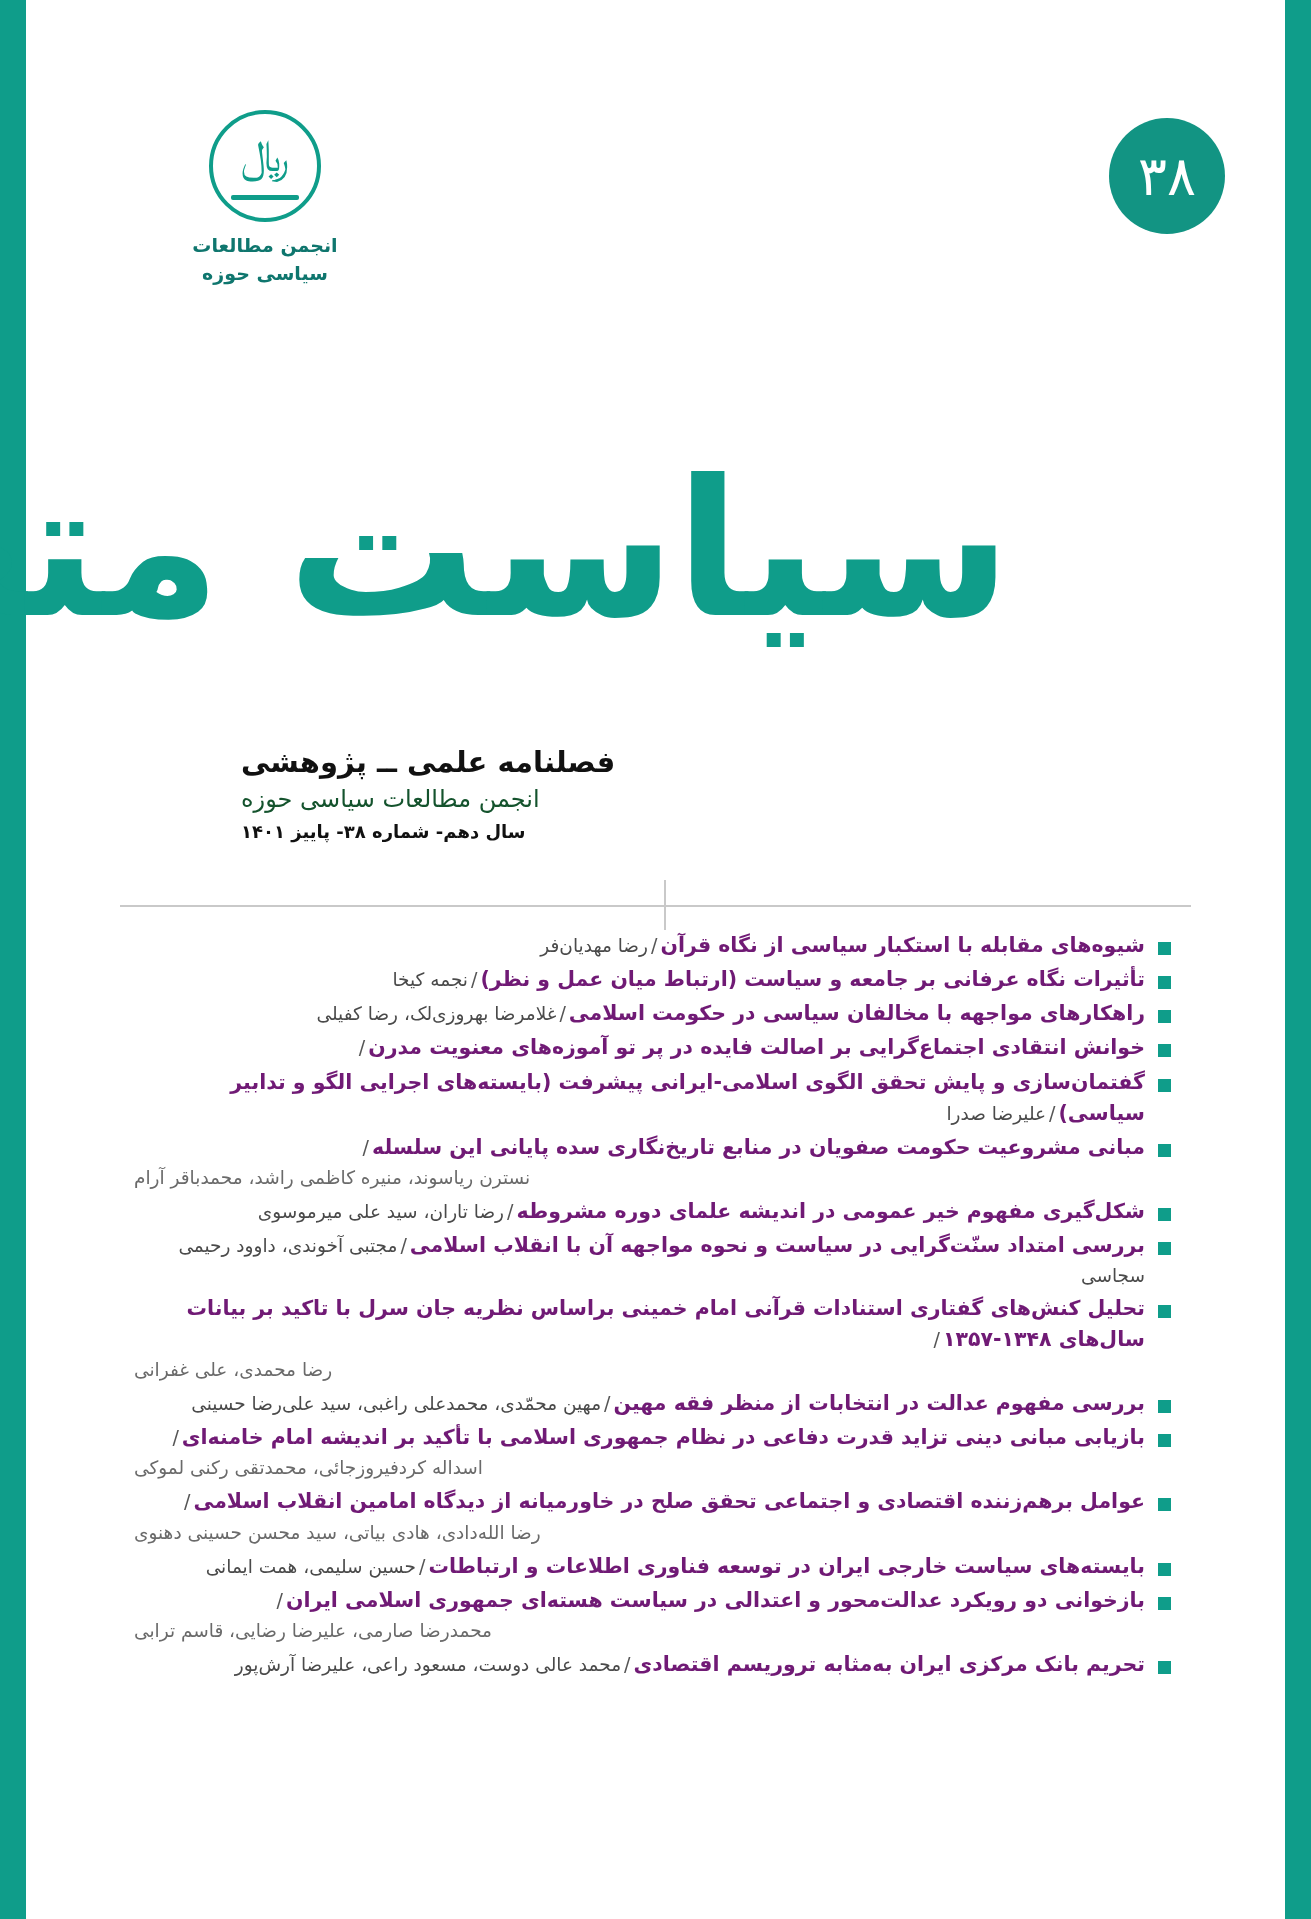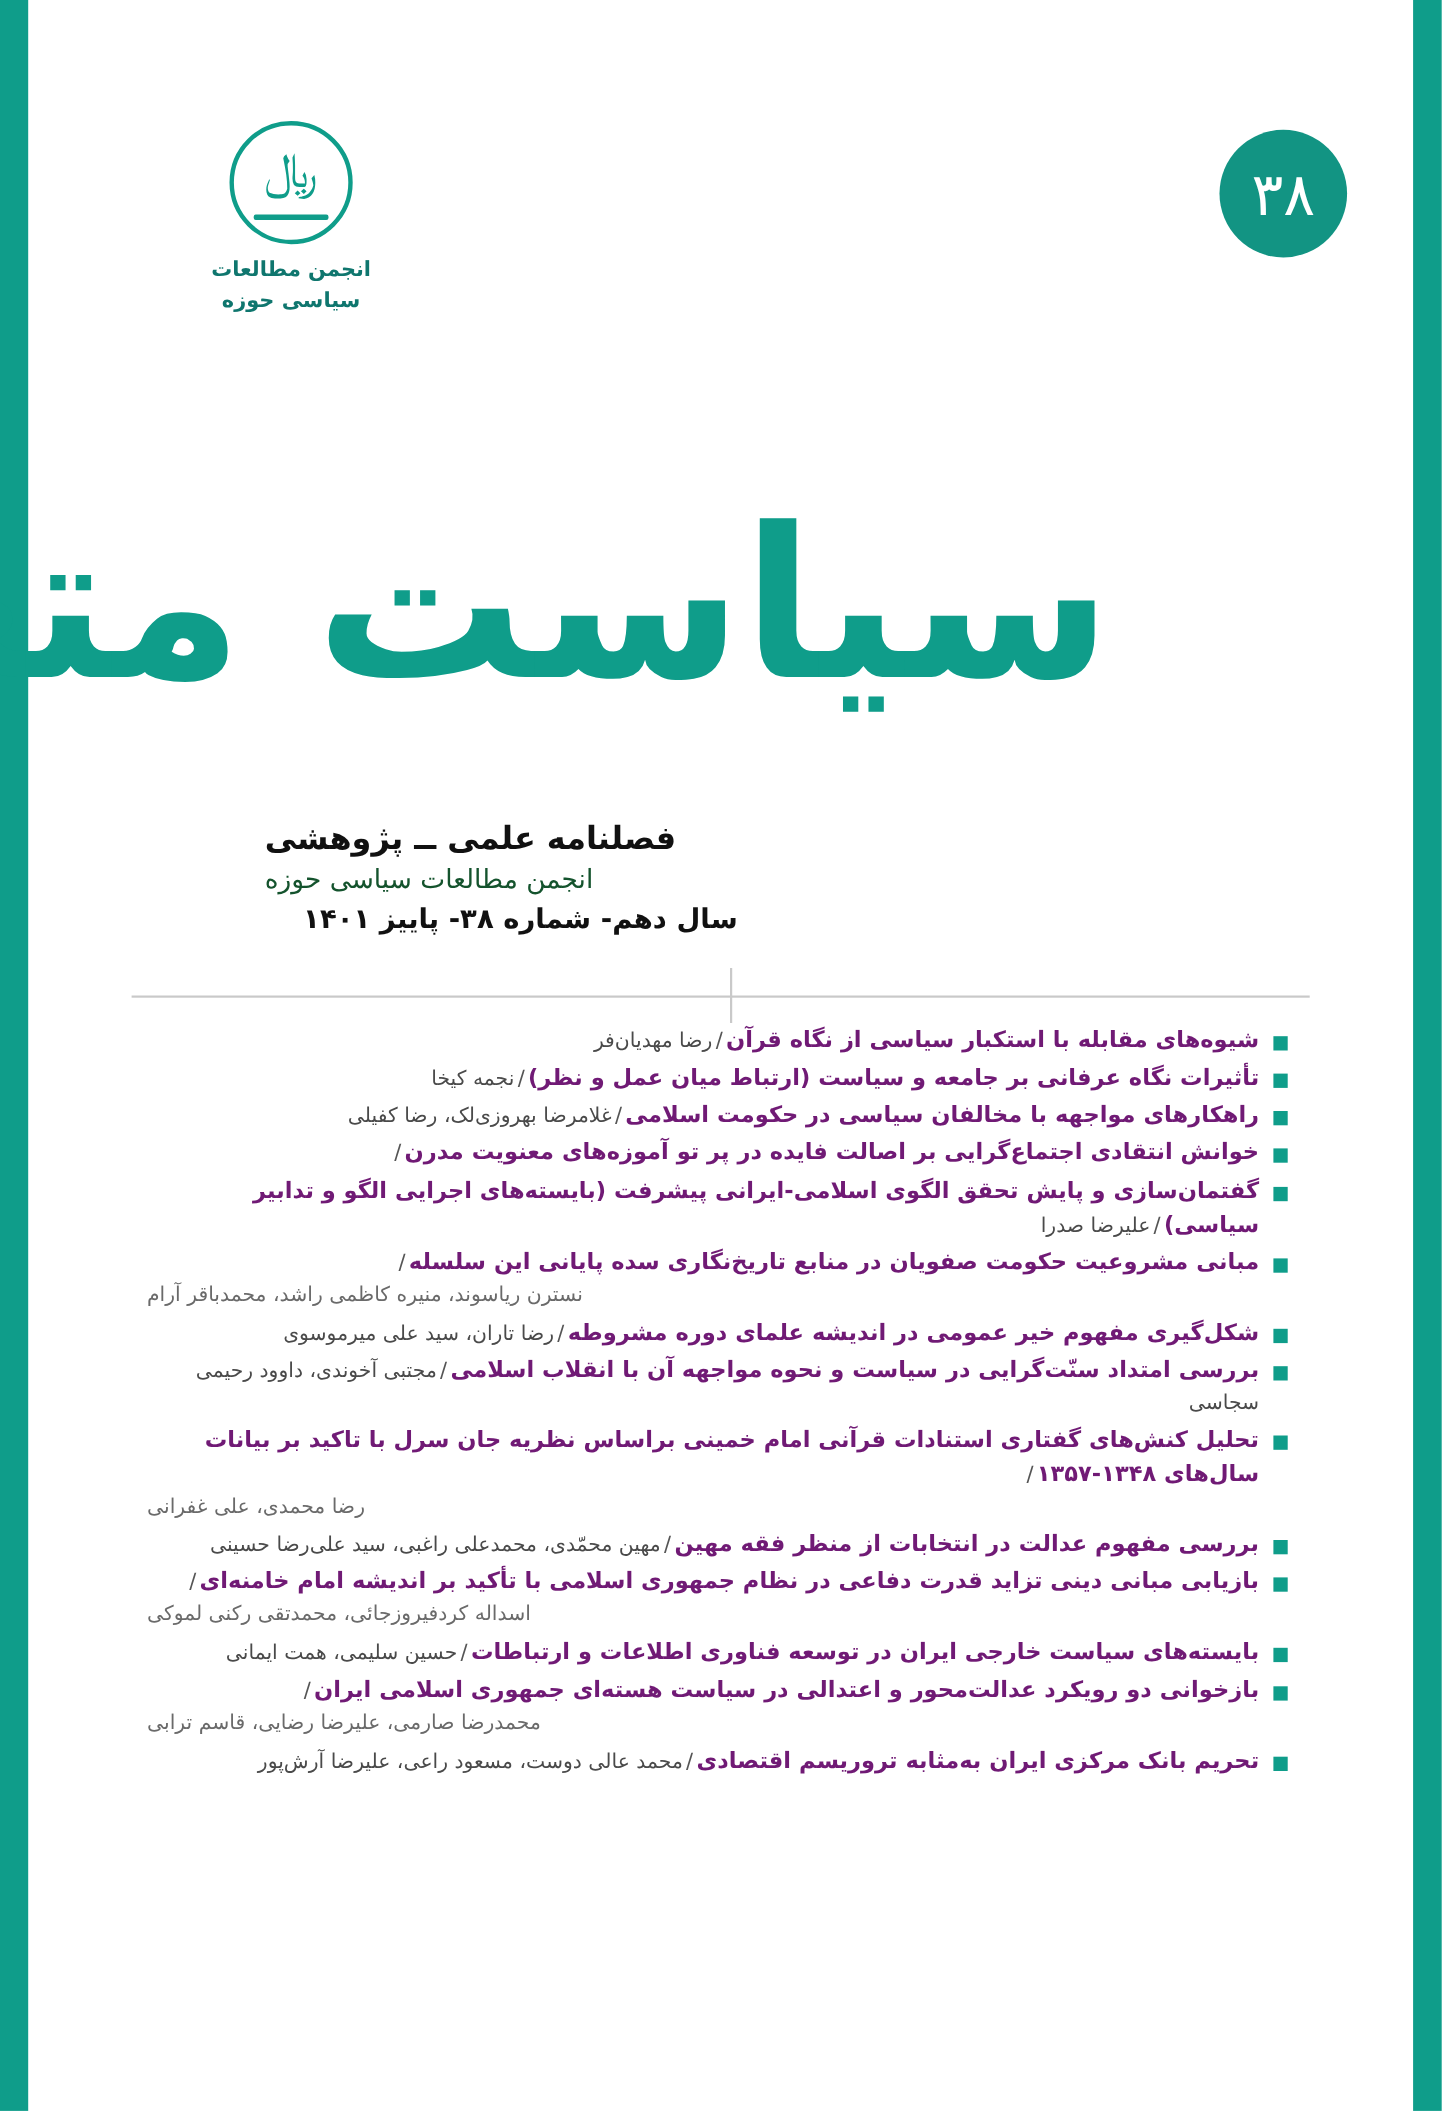--- a/index.html
+++ b/index.html
@@ -128,23 +128,22 @@
     letter-spacing: 1px;
     margin-bottom: 6px;
   }
   .sub-line2 {
     font-size: 24px;
     color: #14532d;
     letter-spacing: 2px;
     margin-bottom: 8px;
   }
   .sub-line3 {
-    font-size: 25px;
-    font-weight: bold;
-    text-align: right;
+    font-size: 18px;
+    font-weight: bold;
   }
 
   
   .rule {
     position: absolute;
     top: 905px;
     left: 120px;
     right: 120px;
     height: 2px;
     background: #c9c9c9;
@@ -293,20 +292,25 @@
       <span class="bullet"></span>
       <span class="toc-title">بررسی مفهوم عدالت در انتخابات از منظر فقه مهین</span><span class="toc-sep">/</span><span class="toc-authors">مهین محمّدی، محمدعلی راغبی، سید علی‌رضا حسینی</span>
     </div>
 
     <div class="toc-item">
       <span class="bullet"></span>
       <span class="toc-title">بازیابی مبانی دینی تزاید قدرت دفاعی در نظام جمهوری اسلامی با تأکید بر اندیشه امام خامنه‌ای</span><span class="toc-sep">/</span>
       <span class="toc-authors-next">اسداله کردفیروزجائی، محمدتقی رکنی لموکی</span>
     </div>
 
+    <div class="toc-item">
+      <span class="bullet"></span>
+      <span class="toc-title">عوامل برهم‌زننده اقتصادی و اجتماعی تحقق صلح در خاورمیانه از دیدگاه امامین انقلاب اسلامی</span><span class="toc-sep">/</span>
+      <span class="toc-authors-next">رضا الله‌دادی، هادی بیاتی، سید محسن حسینی دهنوی</span>
+    </div>
 
     <div class="toc-item">
       <span class="bullet"></span>
       <span class="toc-title">بایسته‌های سیاست خارجی ایران در توسعه فناوری اطلاعات و ارتباطات</span><span class="toc-sep">/</span><span class="toc-authors">حسین سلیمی، همت ایمانی</span>
     </div>
 
     <div class="toc-item">
       <span class="bullet"></span>
       <span class="toc-title">بازخوانی دو رویکرد عدالت‌محور و اعتدالی در سیاست هسته‌ای جمهوری اسلامی ایران</span><span class="toc-sep">/</span>
       <span class="toc-authors-next">محمدرضا صارمی، علیرضا رضایی، قاسم ترابی</span>

